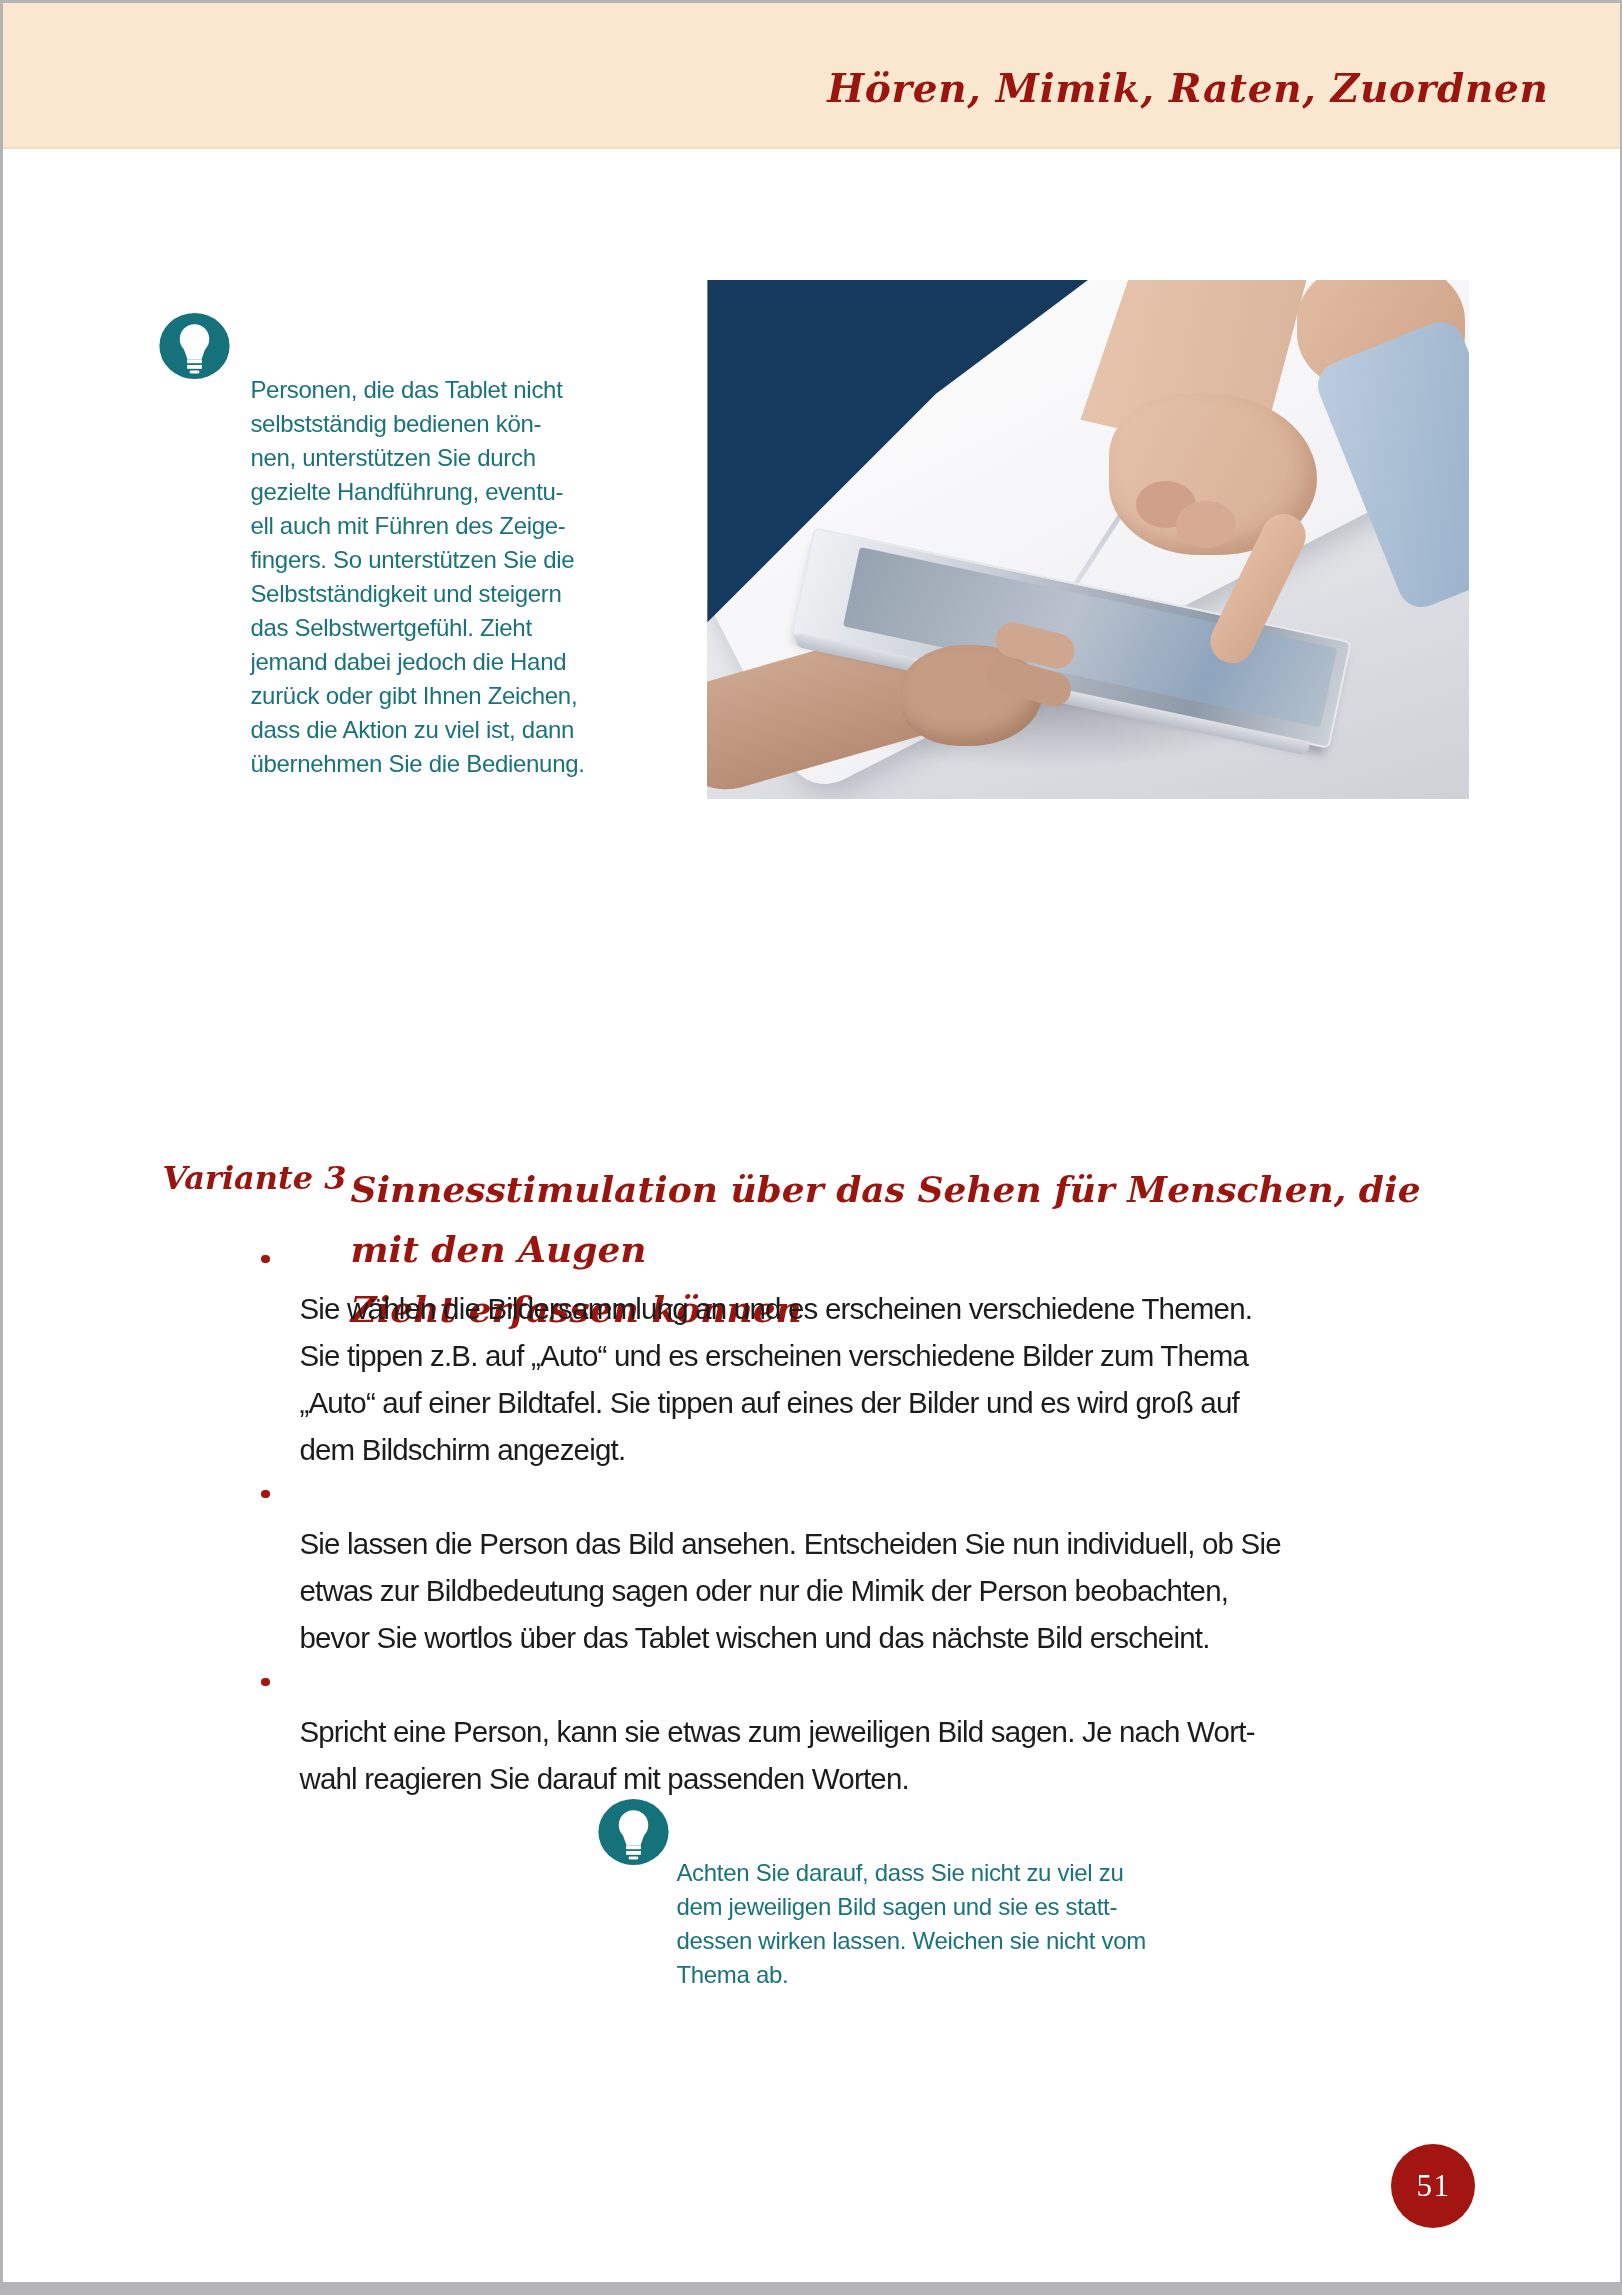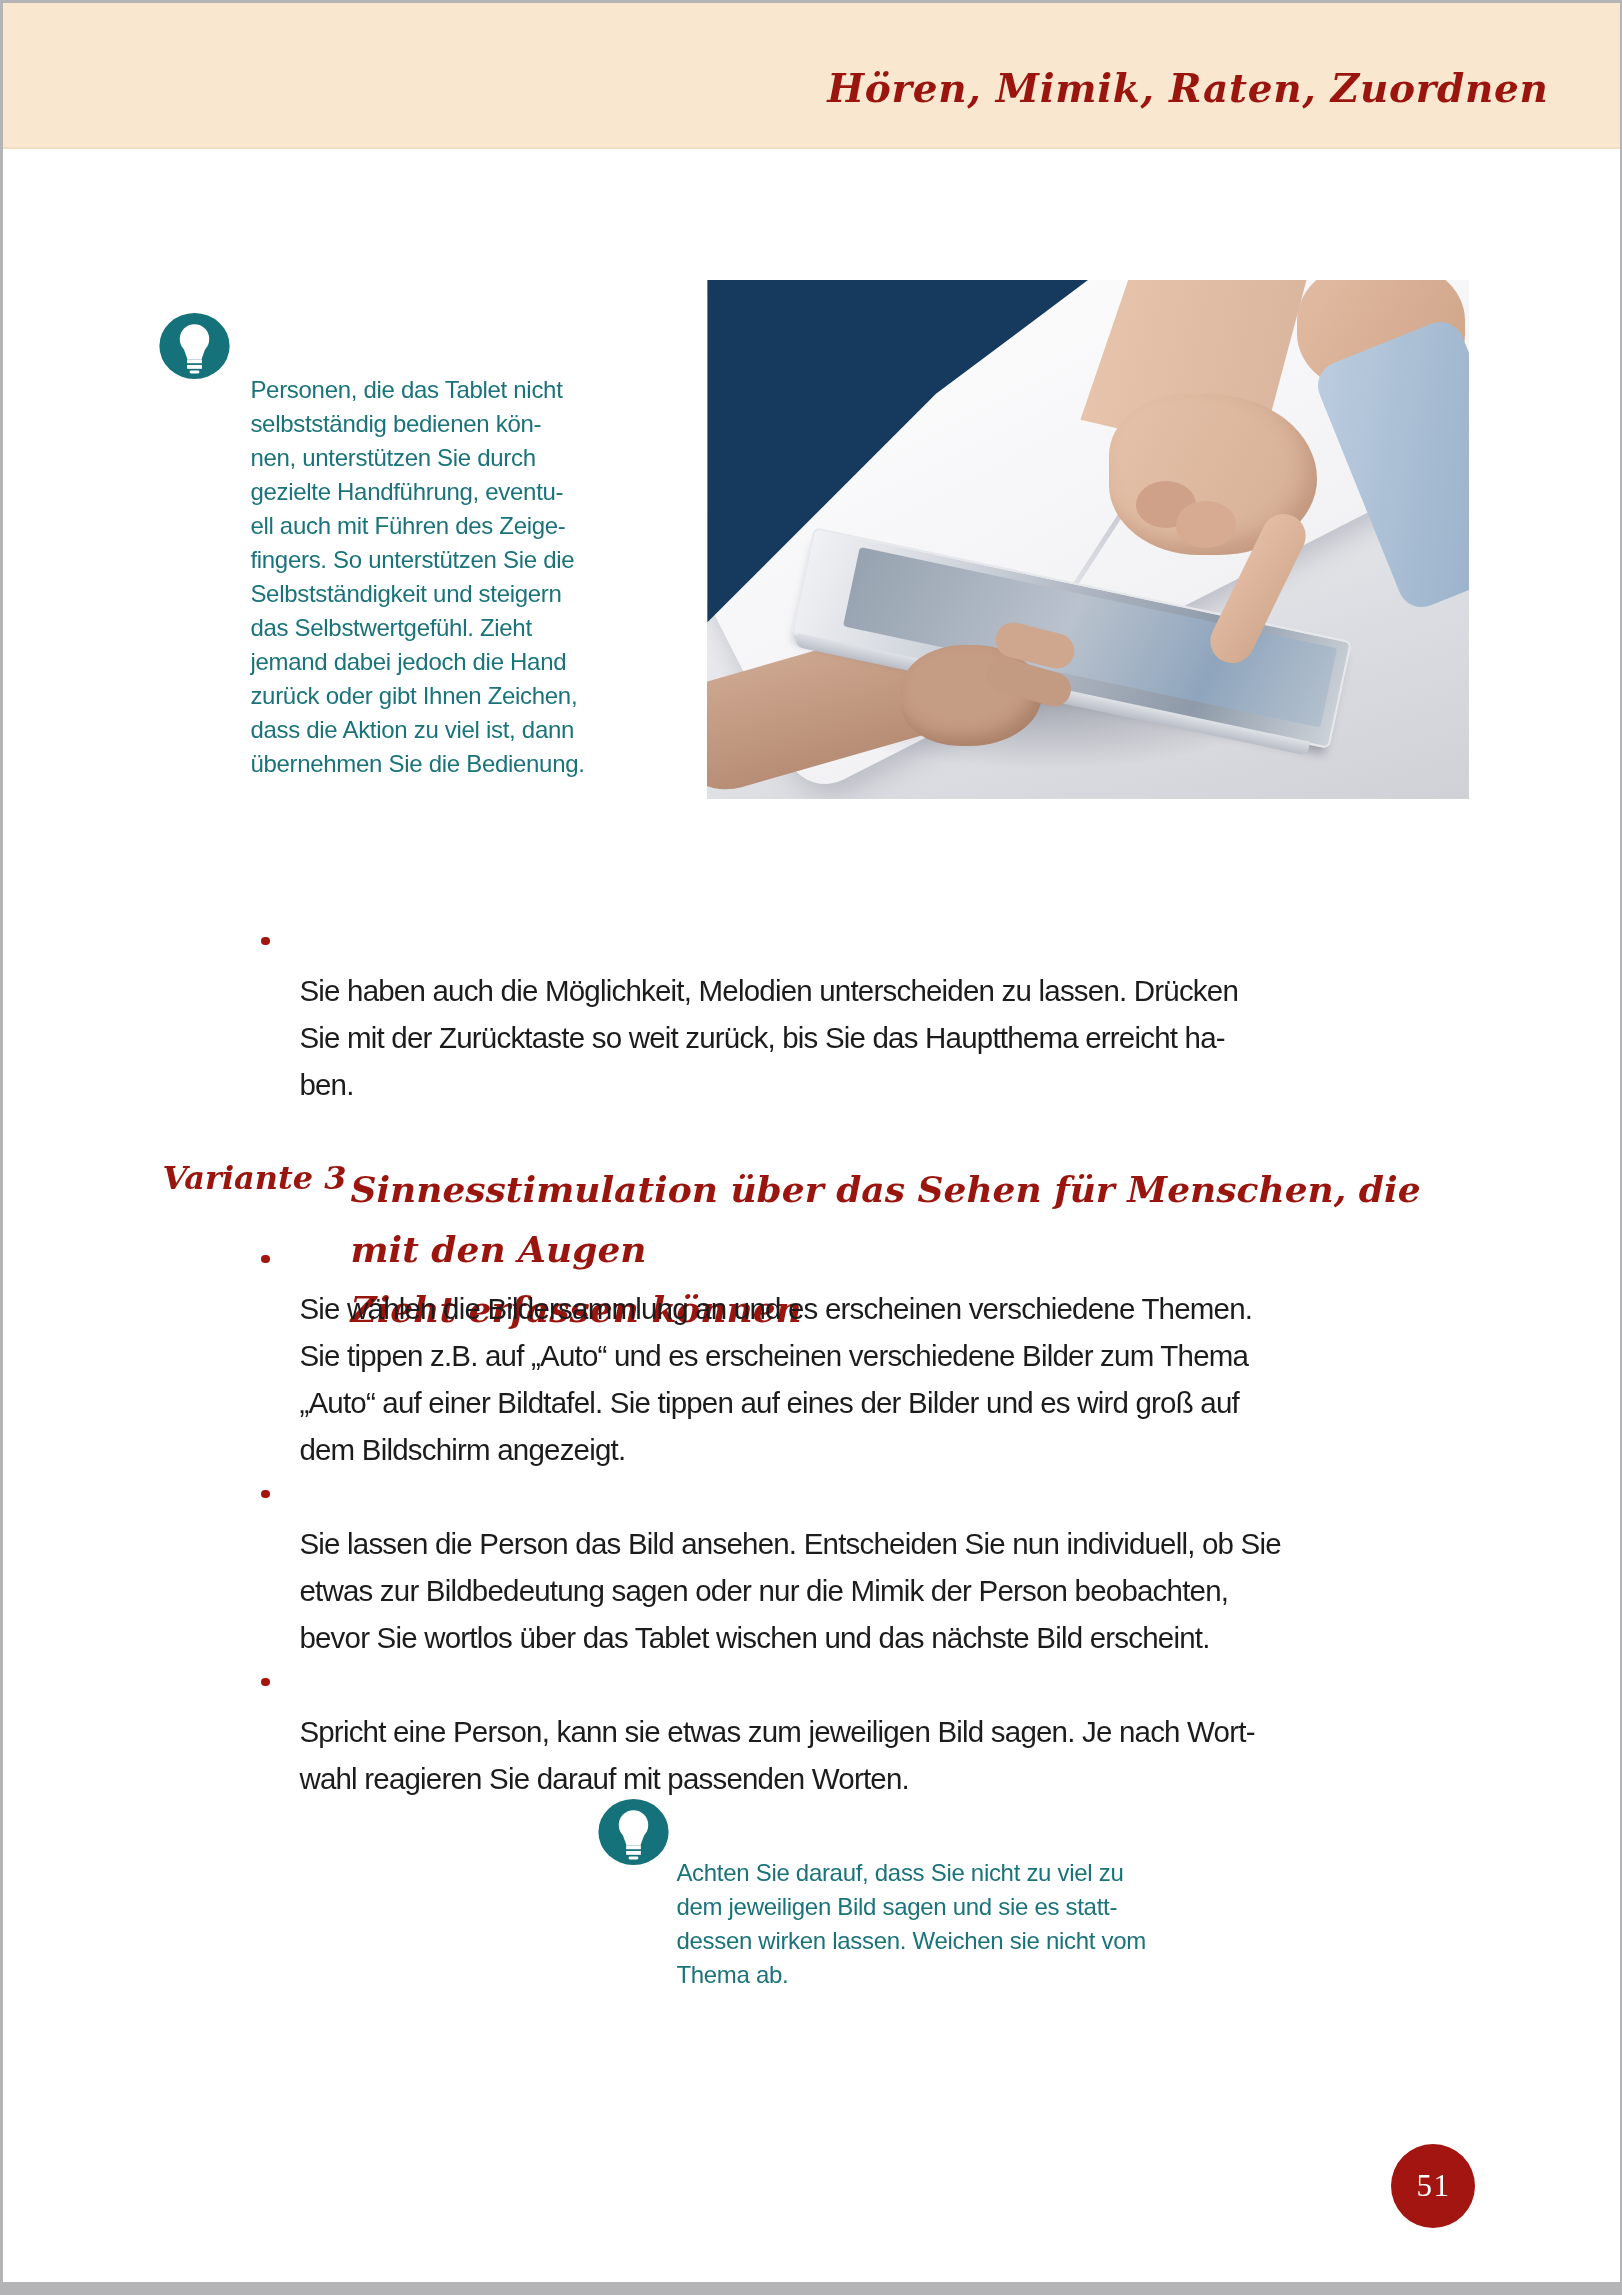--- a/index.html
+++ b/index.html
@@ -127,25 +127,20 @@
       <div class="ph fist"></div>
       <div class="ph sleeve"></div>
       <div class="ph armpoint"></div>
       <div class="ph handpoint"></div>
       <div class="ph knuckle1"></div>
       <div class="ph knuckle2"></div>
       <div class="ph finger"></div>
     </div>
 
     <div class="list list1">
-      <div class="item">
-        <span class="dot"></span><span>Sie haben auch die Möglichkeit, Melodien unterscheiden zu lassen. Drücken
-Sie mit der Zurücktaste so weit zurück, bis Sie das Hauptthema erreicht ha-
-ben.</span>
-      </div>
     </div>
 
     <div class="varlabel">Variante 3</div>
     <div class="vartitle">Sinnesstimulation über das Sehen für Menschen, die mit den Augen
 Zieht erfassen können</div>
 
     <div class="list list2">
       <div class="item">
         <span class="dot"></span><span>Sie wählen die Bildersammlung an und es erscheinen verschiedene Themen.
 Sie tippen z.B. auf „Auto“ und es erscheinen verschiedene Bilder zum Thema

